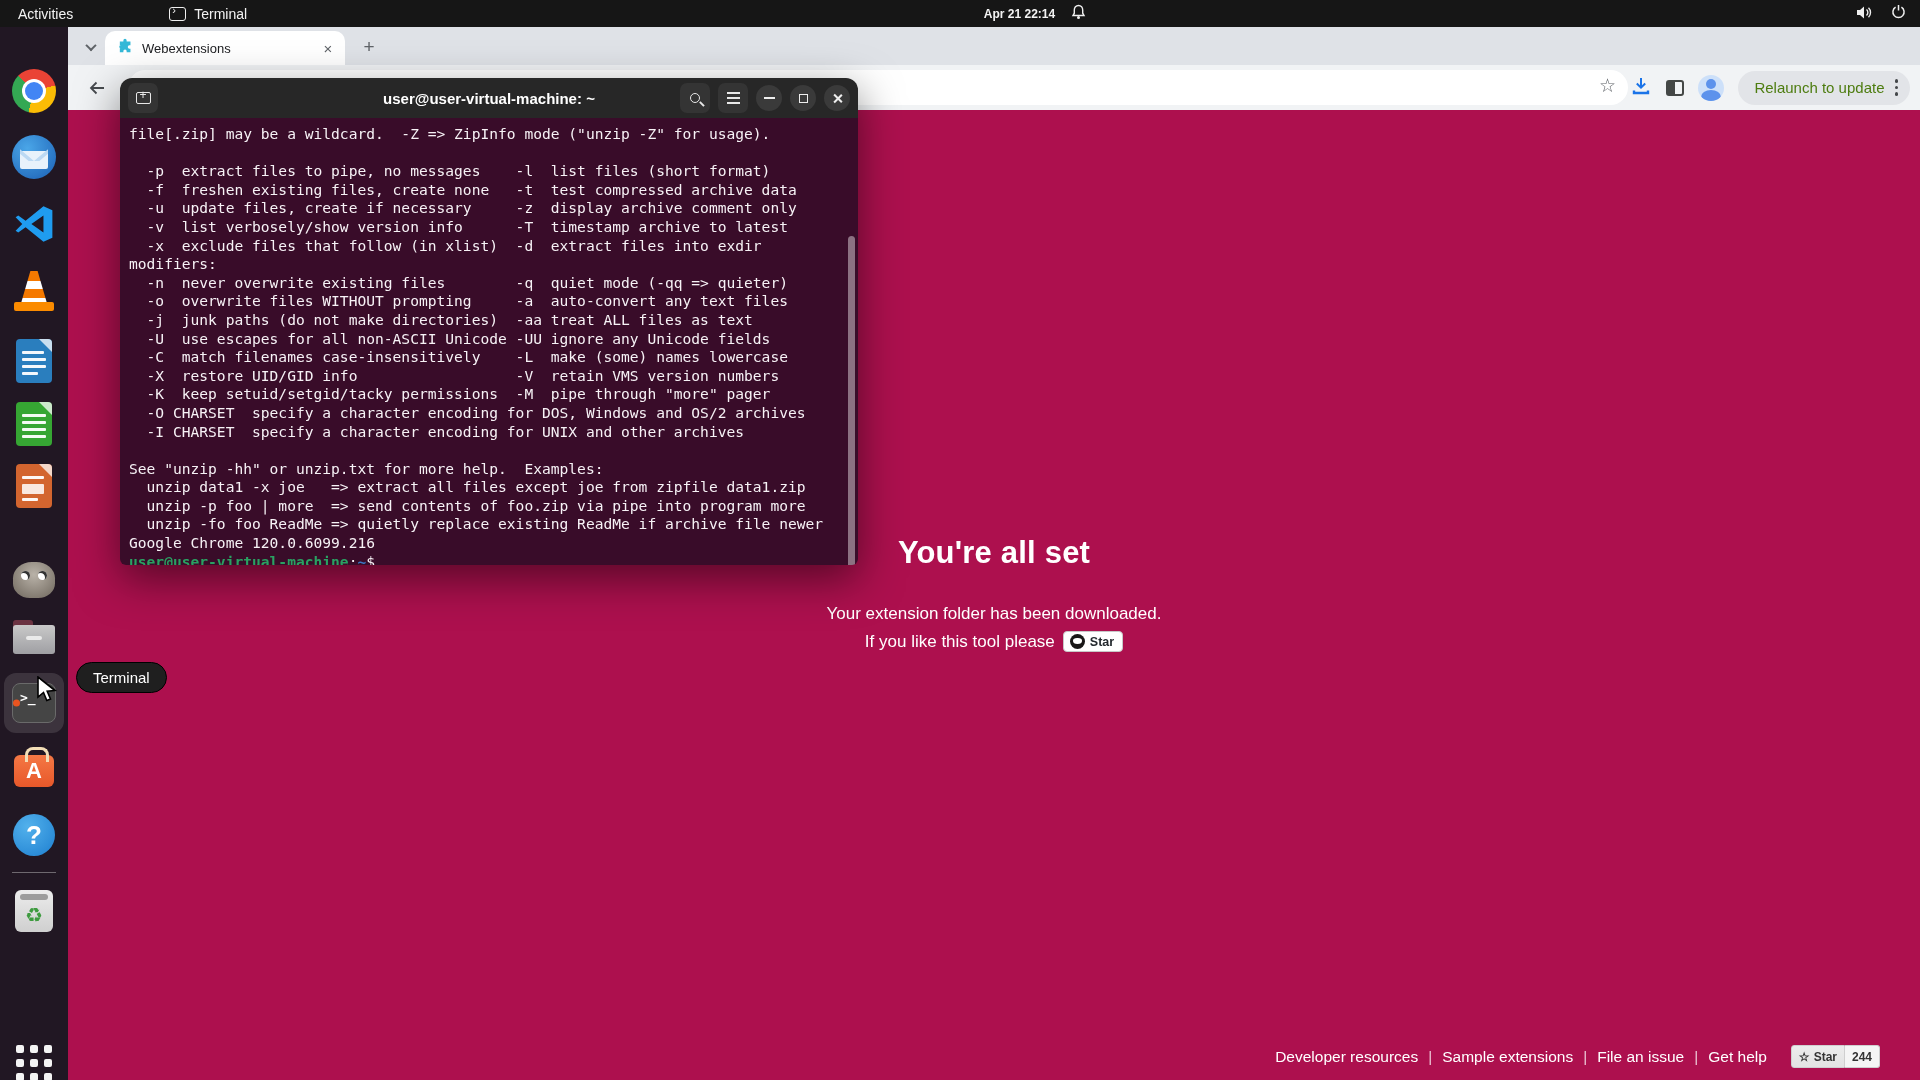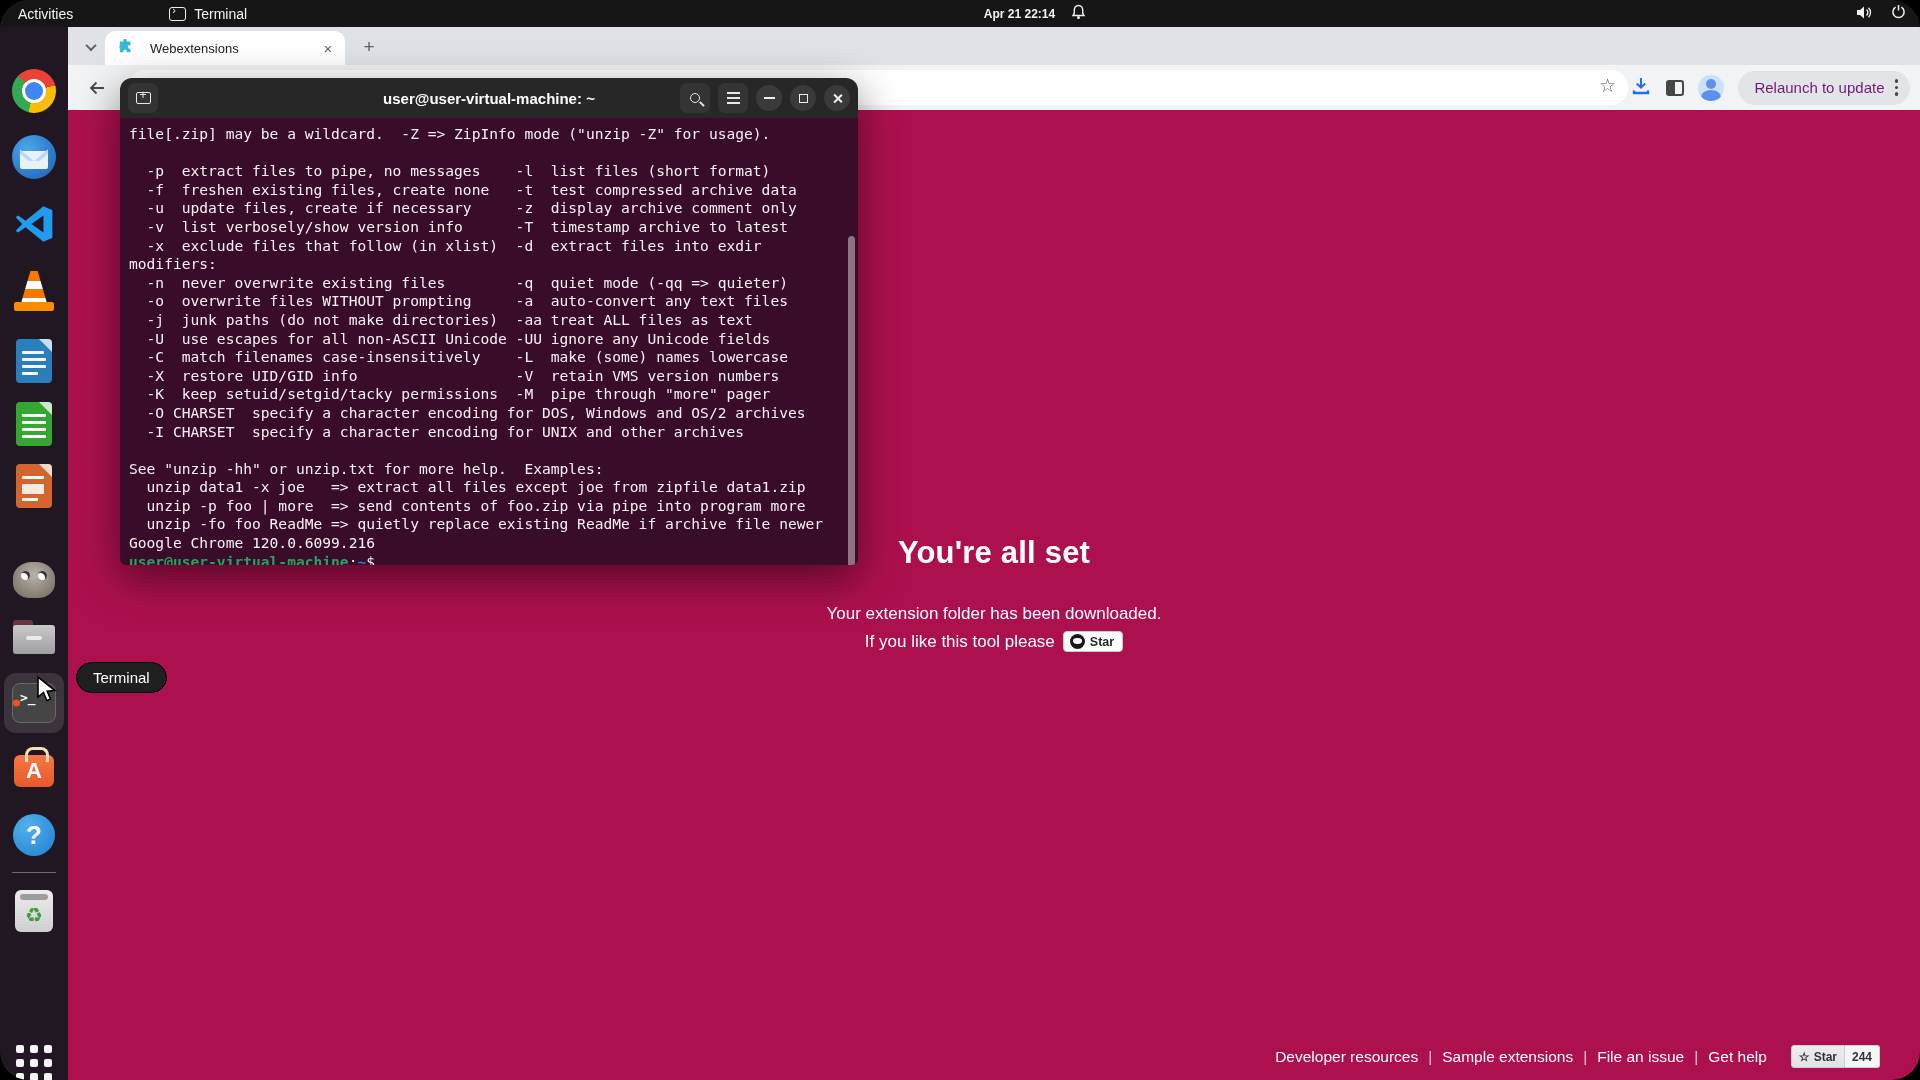--- a/index.html
+++ b/index.html
@@ -1,18 +1,18 @@
 <!DOCTYPE html>
 <html style="--page-bg: #ad104e; --terminal-bg: #390c29; --accent-orange: #e95420; --prompt-green: #2aa162; --prompt-blue: #3b78c3; --favicon-cyan: #35b9d8; --download-blue: #1a73e8;"><head>
 <meta charset="utf-8">
 <style>
   * { margin:0; padding:0; box-sizing:border-box; }
   html,body { width:1920px; height:1080px; overflow:hidden; background:#000; }
   body { font-family:"Liberation Sans", sans-serif; }
-  .screen { position:relative; width:1920px; height:1080px; overflow:hidden;border-radius:28px; }
+  .screen { position:relative; width:1920px; height:1080px; overflow:hidden; }
 
   
   .topbar { position:absolute; left:0; top:0; width:1920px; height:27px; background:#161616;
             display:flex; align-items:center; color:#f3f3f3; font-size:14px; z-index:50; }
   .tb-activities { padding:0 18px; height:100%; display:flex; align-items:center; }
   .tb-app { display:flex; align-items:center; gap:8px; margin-left:78px; }
   .tb-term-ico { width:17px; height:14px; border:1.6px solid #efefef; border-radius:3px;
                  position:relative; }
   .tb-term-ico::before { content:"›"; position:absolute; left:2px; top:-4px; font-size:11px; color:#efefef; }
   .tb-center { position:absolute; left:0; right:0; top:0; height:27px; display:flex;
@@ -90,38 +90,38 @@
 
   
   .cursor { position:absolute; left:36px; top:676px; z-index:70; }
 
   
   .chrome { position:absolute; left:68px; top:27px; width:1852px; height:1053px; }
   .tabstrip { position:relative; height:38px; background:#dfe2e7; }
   .tab-chevron { position:absolute; left:10px; top:8px; width:26px; height:24px; display:flex; align-items:center; justify-content:center; }
   .chev { width:8px; height:8px; border-right:2px solid #5f6368; border-bottom:2px solid #5f6368; transform:rotate(45deg) translate(-1px,-1px); }
   .tab { position:absolute; left:37px; top:4px; width:240px; height:34px; background:#fff; border-radius:10px 10px 0 0;
-         display:flex; align-items:center; padding:0 8px 0 12px; gap:16px; }
+         display:flex; align-items:center; padding:0 8px 0 12px; gap:8px; }
   .tab-title { flex:1; font-size:13px; color:#202124; white-space:nowrap; overflow:hidden; }
   .tab-close { width:18px; height:18px; border-radius:50%; display:flex; align-items:center; justify-content:center;
                color:#5f6368; font-size:15px; }
   .newtab { position:absolute; left:288px; top:7px; width:26px; height:26px; display:flex; align-items:center;
             justify-content:center; color:#5f6368; font-size:19px; }
   .toolbar { position:relative; height:45px; background:#f1f3f5; display:flex; align-items:center; }
   .nav-back { position:absolute; left:14px; top:8px; width:30px; height:30px; display:flex; align-items:center; justify-content:center; }
   .omnibox { position:absolute; left:60px; right:292px; top:5px; height:35px; background:#fff; border-radius:18px; }
   .ob-star { position:absolute; right:12px; top:4px; font-size:19px; color:#5f6368; }
   .tb-actions { position:absolute; right:0; top:0; height:45px; display:flex; align-items:center; gap:14px; padding-right:10px; }
   .sidebar-ico { width:18px; height:16px; border:2px solid #444746; border-radius:3px; position:relative; }
   .sidebar-ico::before { content:""; position:absolute; left:0; top:0; bottom:0; width:7px; background:#444746; }
   .avatar { width:26px; height:26px; border-radius:50%; background:#cde0f9; position:relative; overflow:hidden; }
   .avatar::before { content:""; position:absolute; left:8px; top:4px; width:10px; height:10px; border-radius:50%; background:#5c92ec; }
   .avatar::after { content:""; position:absolute; left:3px; top:15px; width:20px; height:14px; border-radius:50%; background:#5c92ec; }
   .relaunch { height:34px; border-radius:17px; background:#e2e4e8; display:flex; align-items:center; gap:10px;
-              padding:0 12px 0 16px; font-size:15px; color:#701a75; }
+              padding:0 12px 0 16px; font-size:15px; color:#4d7c0f; }
   .kebab { display:flex; flex-direction:column; gap:3px; }
   .kebab i { width:3.5px; height:3.5px; border-radius:50%; background:#44474a; }
 
   
   .page { position:relative; height:970px; background:var(--page-bg); overflow:hidden; }
   .hero { position:absolute; left:0; right:0; top:425px; text-align:center; color:#fff; }
   .hero h1 { font-size:31px; font-weight:bold; letter-spacing:.2px; }
   .hero .sub { margin-top:33px; font-size:17px; }
   .hero .sub2 { margin-top:7px; font-size:17px; display:flex; align-items:center; justify-content:center; gap:8px; }
   .gh-star-btn { display:inline-flex; align-items:center; gap:5px; background:#fff; border:1px solid #c8c8c8;

